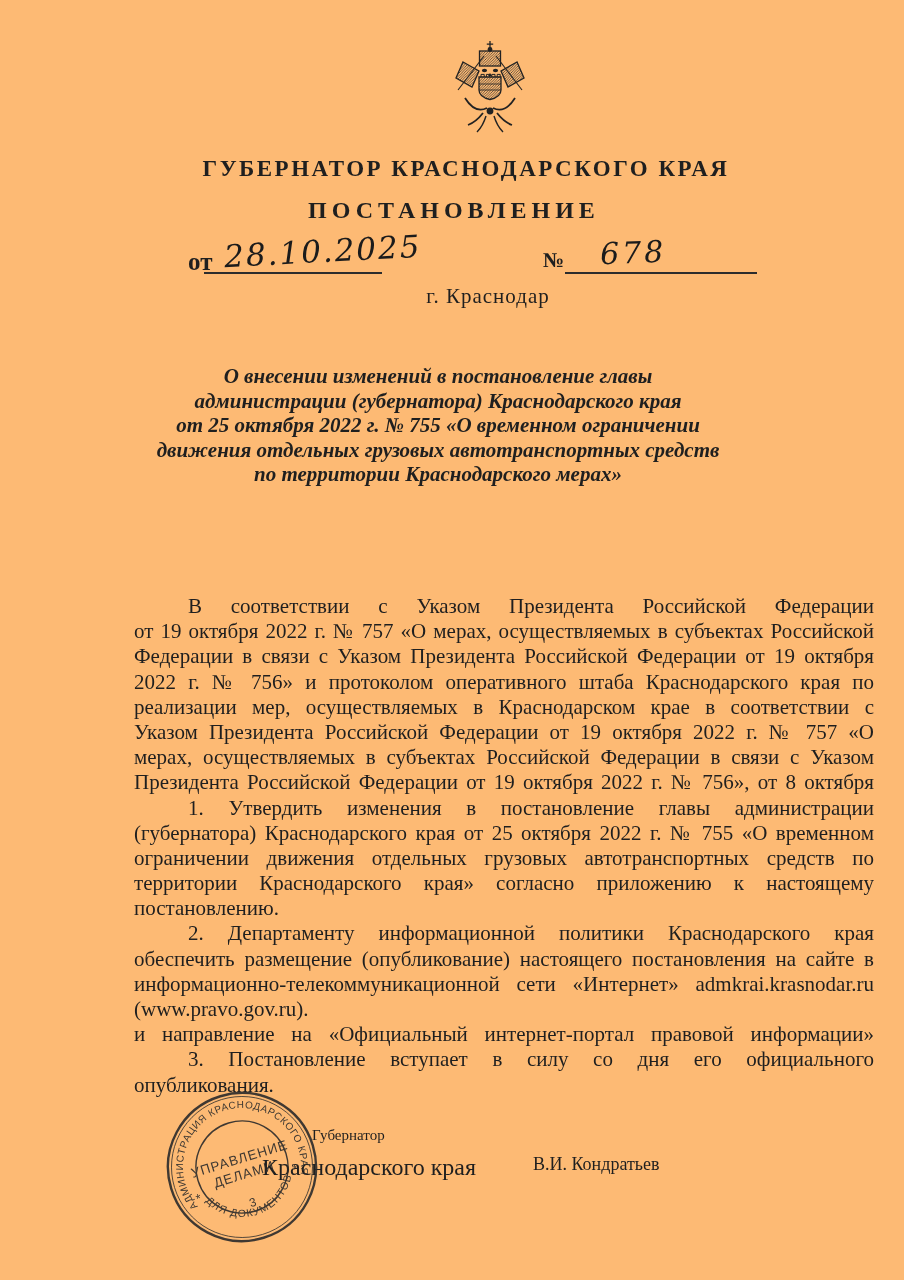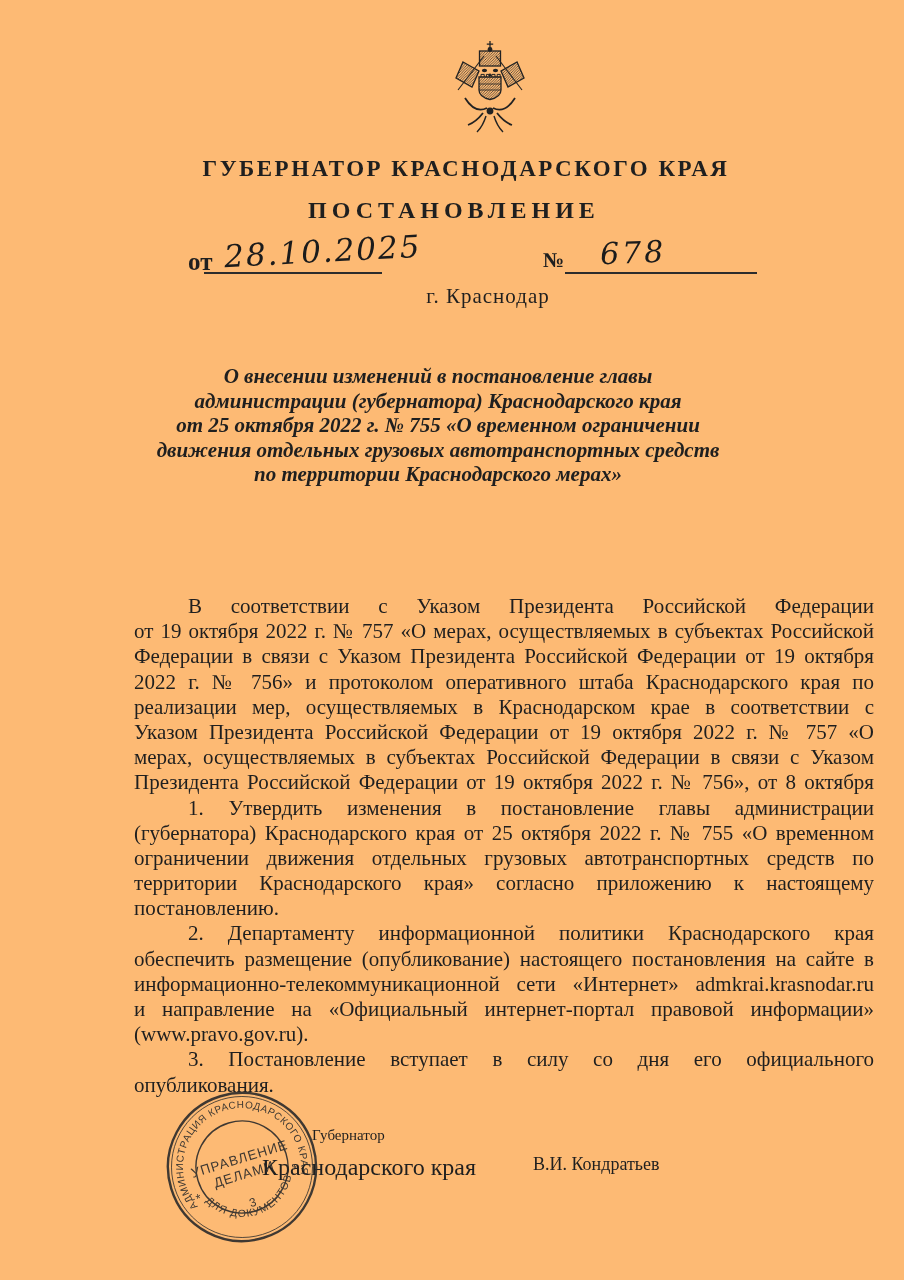--- a/index.html
+++ b/index.html
@@ -101,22 +101,22 @@
       <div class="bl first">1. Утвердить изменения в постановление главы администрации</div>
       <div class="bl">(губернатора) Краснодарского края от 25 октября 2022 г. № 755 «О временном</div>
       <div class="bl">ограничении движения отдельных грузовых автотранспортных средств по</div>
       <div class="bl">территории Краснодарского края» согласно приложению к настоящему</div>
       <div class="bl last">постановлению.</div>
     </div>
     <div>
       <div class="bl first">2. Департаменту информационной политики Краснодарского края</div>
       <div class="bl">обеспечить размещение (опубликование) настоящего постановления на сайте в</div>
       <div class="bl">информационно-телекоммуникационной сети «Интернет» admkrai.krasnodar.ru</div>
+      <div class="bl last">(www.pravo.gov.ru).</div>
       <div class="bl">и направление на «Официальный интернет-портал правовой информации»</div>
-      <div class="bl last">(www.pravo.gov.ru).</div>
     </div>
     <div>
       <div class="bl first">3. Постановление вступает в силу со дня его официального</div>
       <div class="bl last">опубликования.</div>
     </div>
   </div>
 
   <div class="sig-pos1">Губернатор</div>
   <div class="sig-pos2">Краснодарского края</div>
   <div class="sig-name">В.И. Кондратьев</div>

